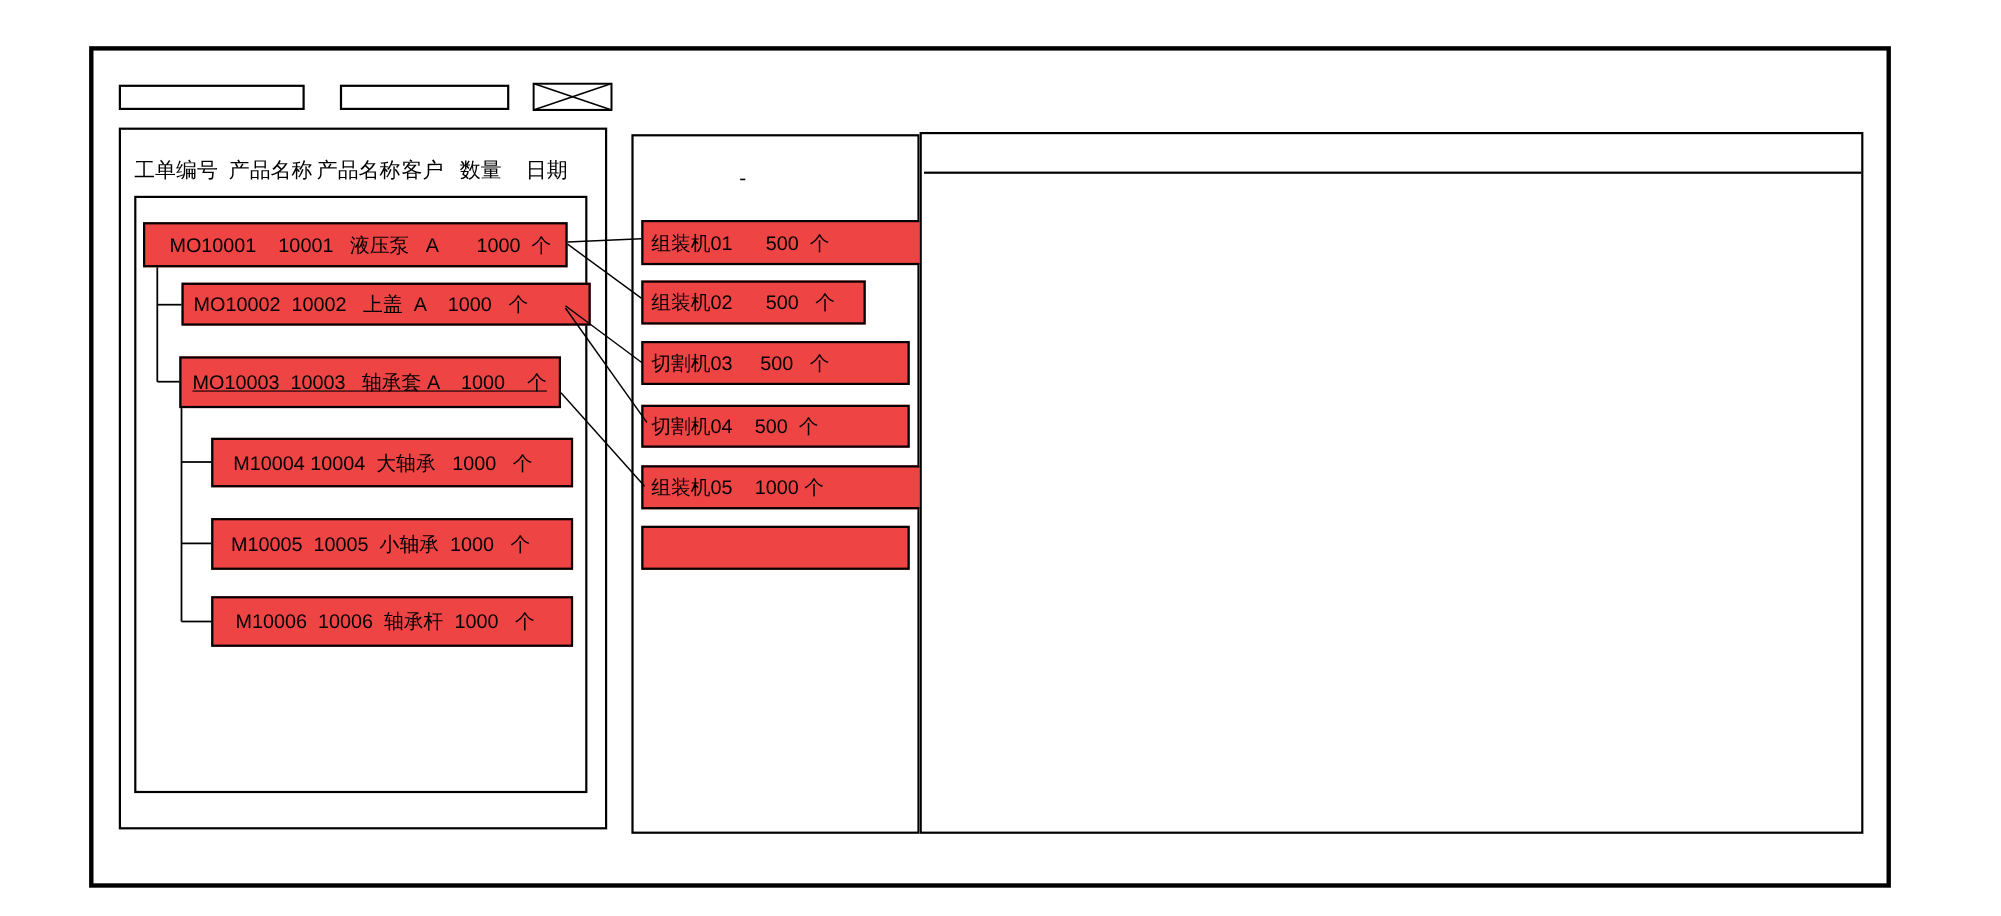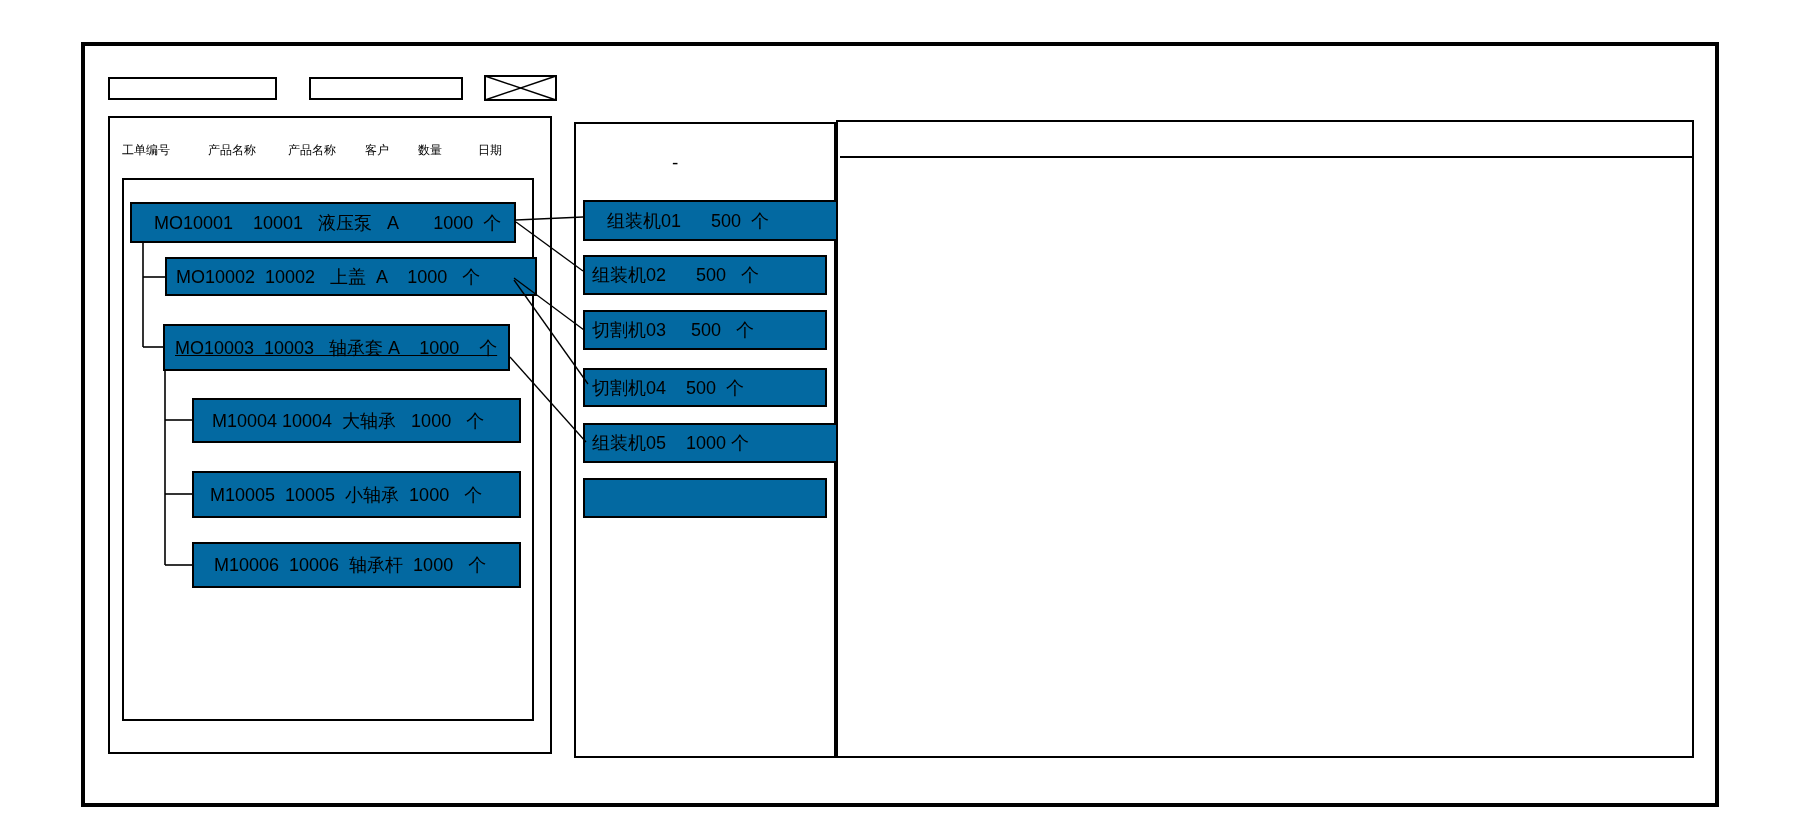--- a/index.html
+++ b/index.html
@@ -1,24 +1,24 @@
 <!DOCTYPE html>
 <html><head>
 <meta charset="utf-8">
 <style>
   html,body{margin:0;padding:0;background:#ffffff;}
   body{width:1819px;height:833px;position:relative;overflow:hidden;
        font-family:"Liberation Sans","DejaVu Sans",sans-serif;color:#000;}
   .abs{position:absolute;box-sizing:border-box;}
   .frame{border:4px solid #000;background:#fff;}
   .panel{border:2px solid #000;background:#fff;}
-  .box{border:2px solid #000;background:#0369a1;display:flex;align-items:center;
+  .box{border:2px solid #000;background:#ef4444;display:flex;align-items:center;
        font-size:18px;white-space:pre;overflow:hidden;}
   .fieldrect{border:2px solid #000;background:#fff;}
-  .collabel{position:absolute;top:0;font-size:12px;white-space:nowrap;}
+  .collabel{position:absolute;top:0;font-size:19px;white-space:nowrap;}
   .hline{position:absolute;background:#000;height:2px;}
   svg.overlay{position:absolute;left:0;top:0;pointer-events:none;}
   .dash{position:absolute;font-size:19px;line-height:10px;}
 </style>
 </head>
 <body>
 
 <div class="abs frame" style="left:81px;top:42px;width:1638px;height:765px;"></div>
 
 <div class="abs fieldrect" style="left:108px;top:77px;width:169px;height:23px;" title=""></div>
@@ -54,23 +54,23 @@
 <div class="abs box" style="left:192px;top:398px;width:329px;height:45px;padding-left:18px;"><span>M10004 10004  大轴承   1000   个</span></div>
 
 <div class="abs box" style="left:192px;top:471px;width:329px;height:47px;padding-left:16px;"><span>M10005  10005  小轴承  1000   个</span></div>
 
 <div class="abs box" style="left:192px;top:542px;width:329px;height:46px;padding-left:20px;"><span>M10006  10006  轴承杆  1000   个</span></div>
 
 <div class="abs panel" style="left:574px;top:122px;width:262px;height:636px;"></div>
 
 <span class="dash" style="left:672px;top:158px;">-</span>
 
-<div class="abs box" style="left:583px;top:200px;width:272px;height:41px;padding-left:22px;"><span>组装机01      500  个</span></div>
+<div class="abs box" style="left:583px;top:200px;width:272px;height:41px;padding-left:7px;"><span>组装机01      500  个</span></div>
 
-<div class="abs box" style="left:583px;top:255px;width:244px;height:40px;padding-left:7px;"><span>组装机02      500   个</span></div>
+<div class="abs box" style="left:583px;top:255px;width:204px;height:40px;padding-left:7px;"><span>组装机02      500   个</span></div>
 
 <div class="abs box" style="left:583px;top:310px;width:244px;height:40px;padding-left:7px;"><span>切割机03     500   个</span></div>
 
 <div class="abs box" style="left:583px;top:368px;width:244px;height:39px;padding-left:7px;"><span>切割机04    500  个</span></div>
 
 <div class="abs box" style="left:583px;top:423px;width:264px;height:40px;padding-left:7px;"><span>组装机05    1000 个</span></div>
 
 <div class="abs box" style="left:583px;top:478px;width:244px;height:40px;padding-left:7px;"><span></span></div>
 
 <div class="abs panel" style="left:836px;top:120px;width:858px;height:638px;"></div>

